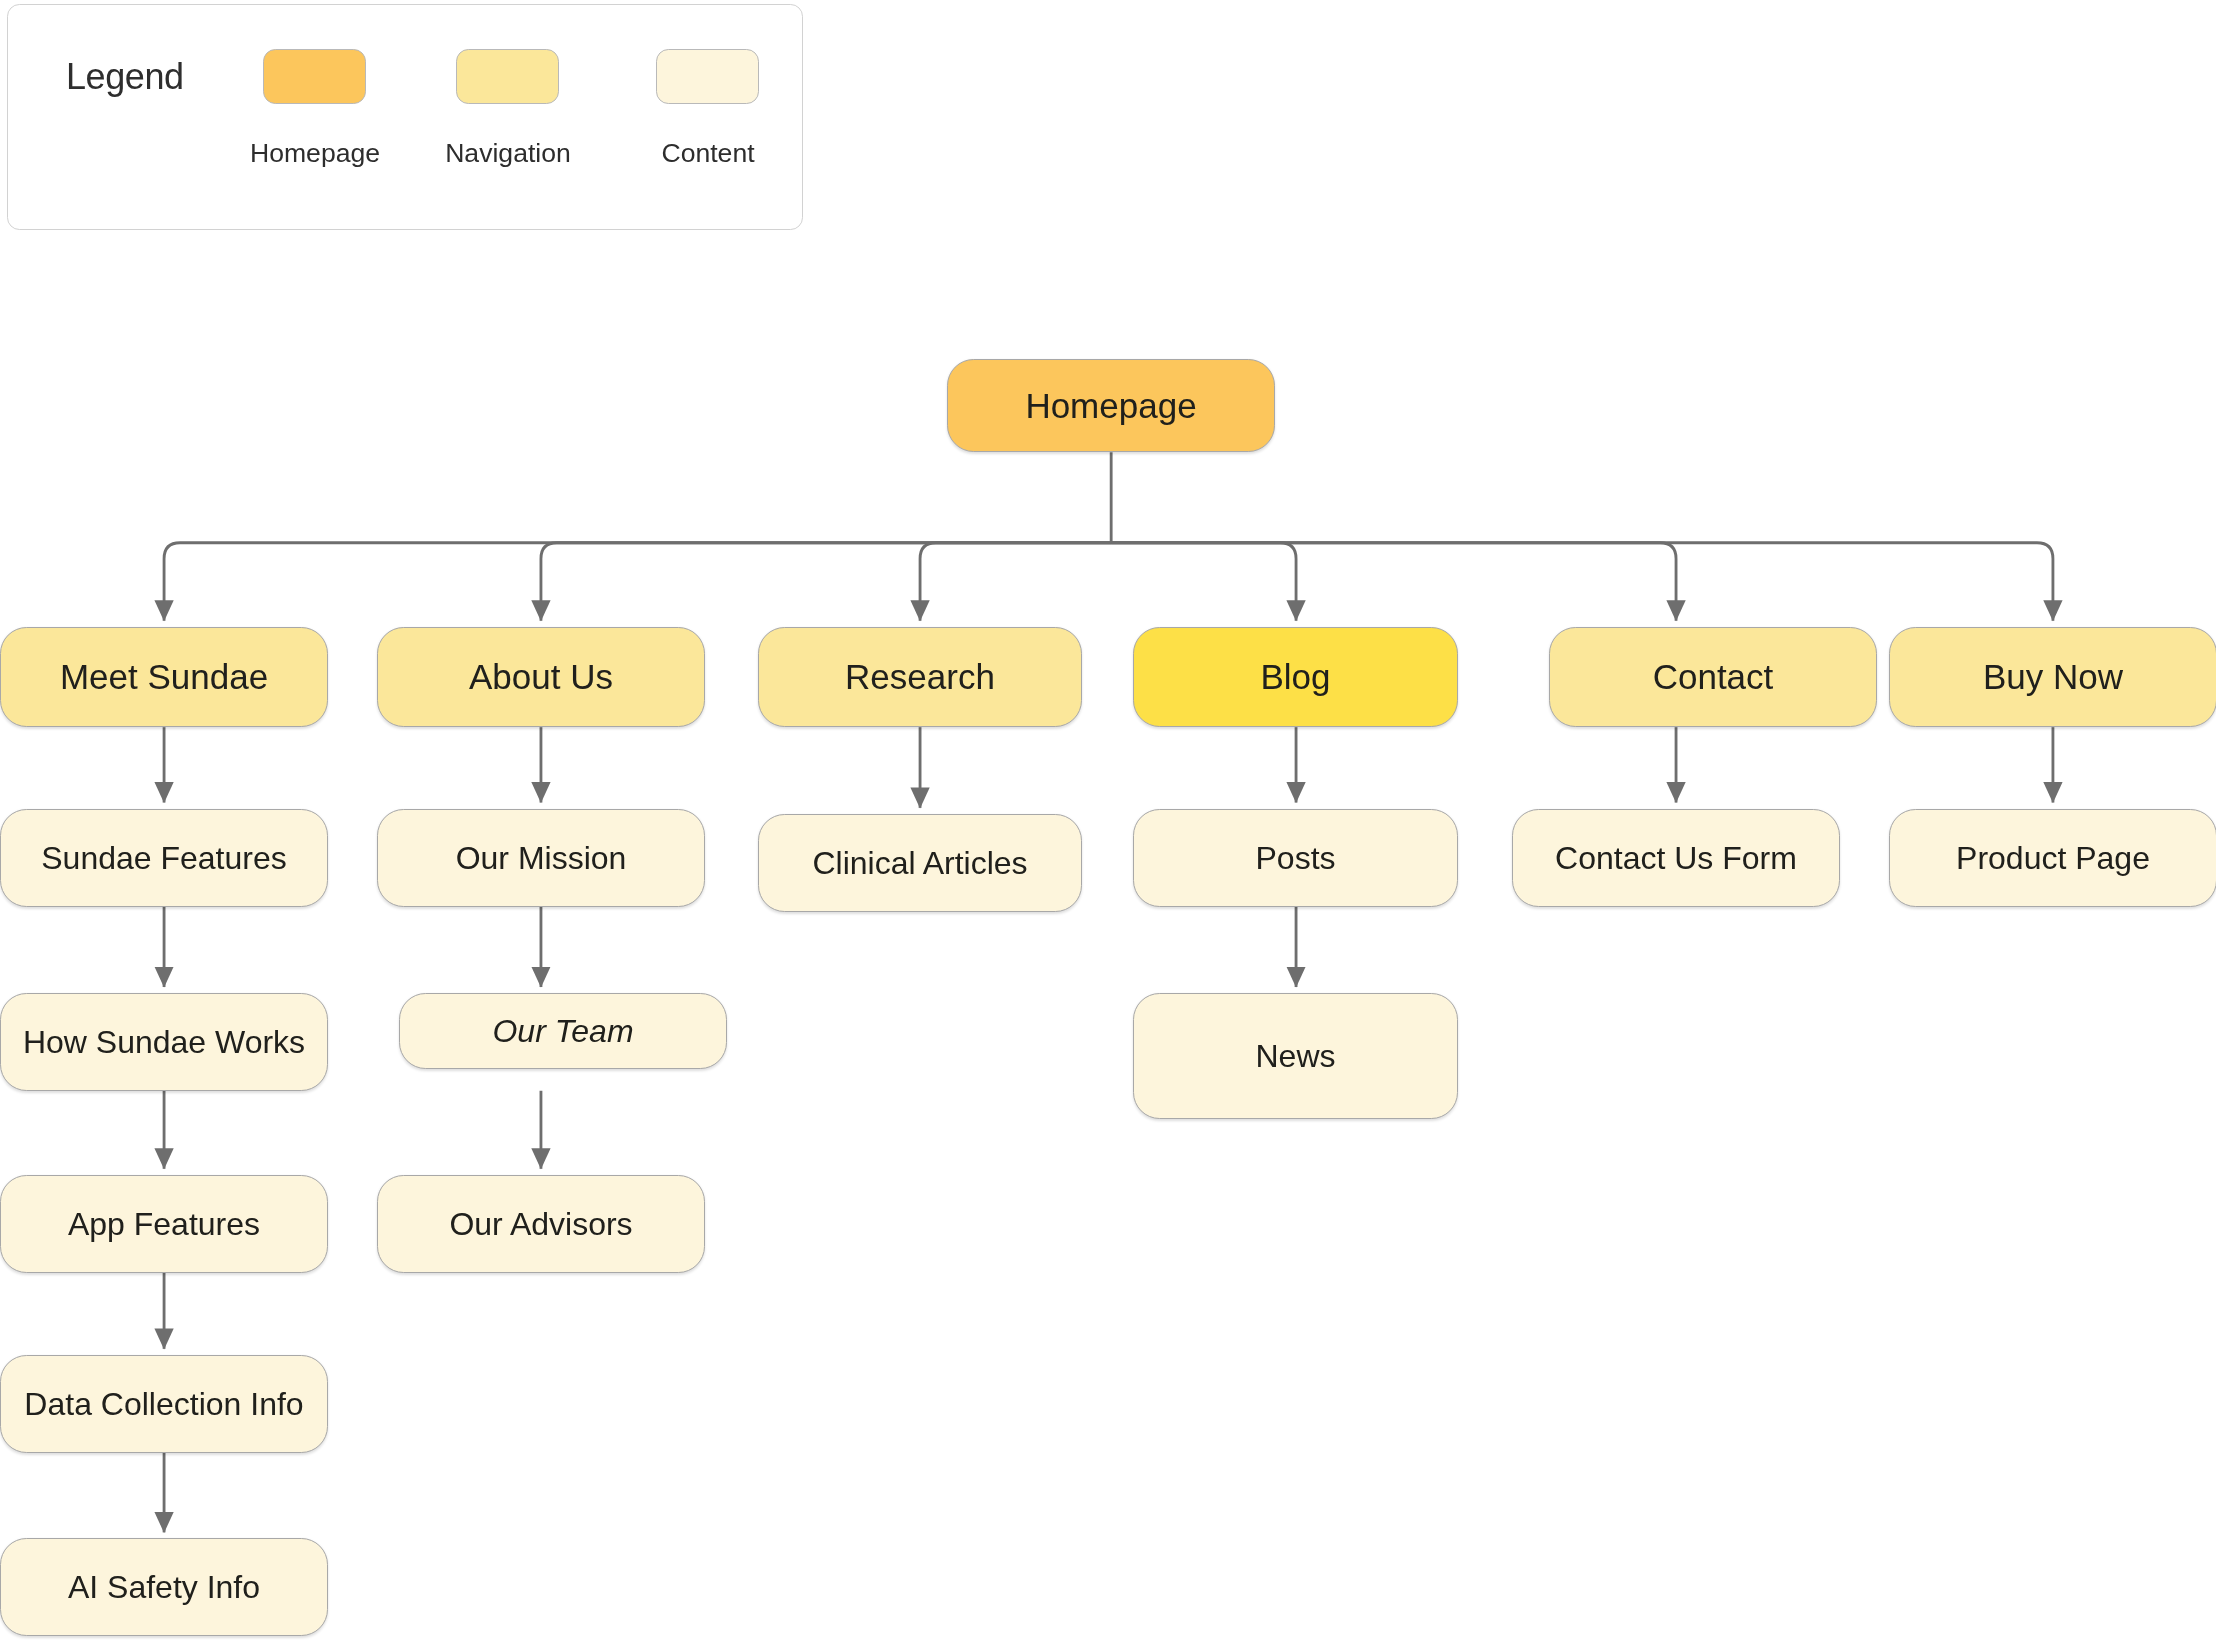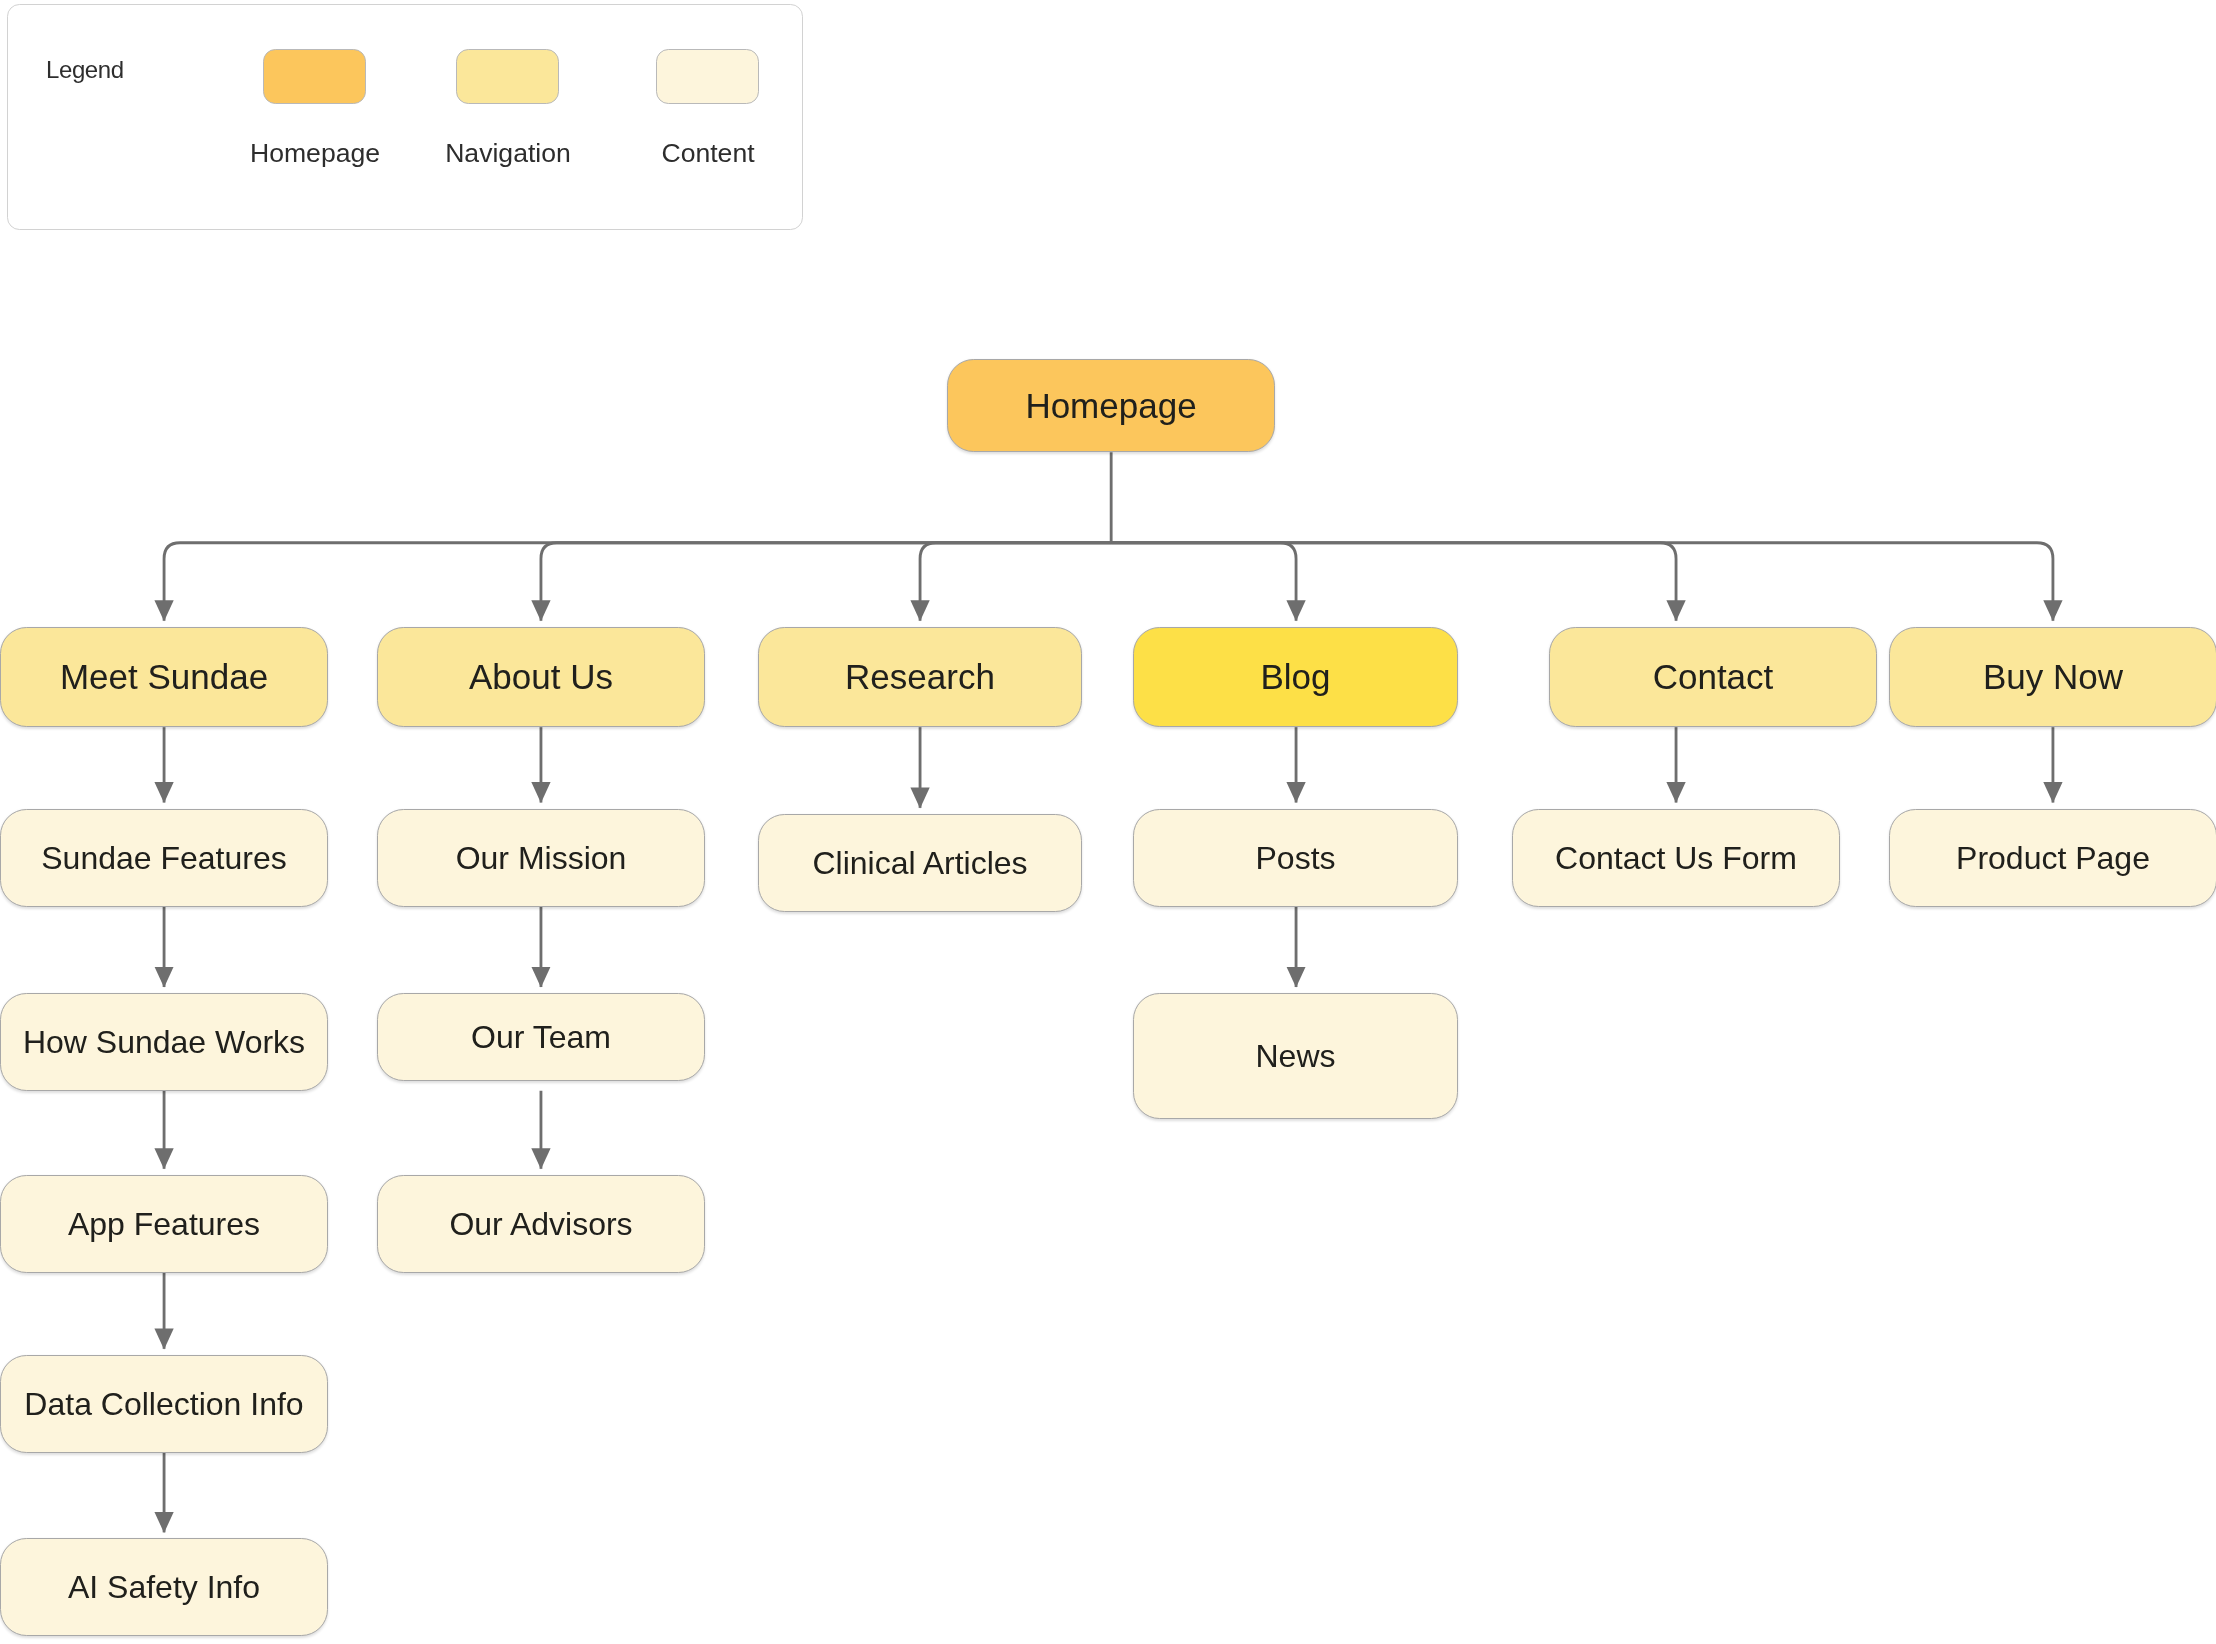--- a/index.html
+++ b/index.html
@@ -6,22 +6,22 @@
   body{width:2217px;height:1645px;position:relative;overflow:hidden;
        font-family:"Liberation Sans","DejaVu Sans",sans-serif;}
 
   
   #legend-panel{
     position:absolute;left:7px;top:4.4px;width:796px;height:226px;
     background:#ffffff;border:1.8px solid #d2d2d2;border-radius:12.4px;
     box-sizing:border-box;
   }
   #legend-title{
-    position:absolute;left:38px;top:51px;
-    font-size:24px;color:#2e2e2e;font-weight:400;letter-spacing:-0.4px;
+    position:absolute;left:58px;top:51px;
+    font-size:36px;color:#2e2e2e;font-weight:400;letter-spacing:-0.4px;
   }
   .legend-entry{position:absolute;top:44px;}
   .legend-swatch{
     width:103px;height:55px;border-radius:12.4px;border:1.4px solid #b9b9b9;
     box-sizing:border-box;
   }
   .legend-label{
     position:absolute;top:89px;width:160px;left:-28px;text-align:center;
     font-size:26.6px;color:#2d2d2d;white-space:nowrap;
   }
@@ -130,21 +130,21 @@
     </div>
     <div class="node content" style="left: 0px; top: 1355px; width: 328px; height: 98px; background: rgb(253, 245, 220); border-color: rgb(168, 168, 168); color: rgb(32, 32, 28);">
       <span>Data Collection Info</span>
     </div>
     <div class="node content" style="left: 0px; top: 1538px; width: 328px; height: 98px; background: rgb(253, 245, 220); border-color: rgb(168, 168, 168); color: rgb(32, 32, 28);">
       <span>AI Safety Info</span>
     </div>
     <div class="node content" style="left: 377px; top: 809px; width: 328px; height: 98px; background: rgb(253, 245, 220); border-color: rgb(168, 168, 168); color: rgb(32, 32, 28);">
       <span>Our Mission</span>
     </div>
-    <div class="node content" style="left: 377px; top: 993px; width: 328px; height: 88px; background: rgb(253, 245, 220); border-color: rgb(168, 168, 168); color: rgb(32, 32, 28);">
+    <div class="node content" style="left: 399px; top: 993px; width: 328px; height: 76px; background: rgb(253, 245, 220); border-color: rgb(168, 168, 168); color: rgb(32, 32, 28); font-style: italic;">
       <span>Our Team</span>
     </div>
     <div class="node content" style="left: 377px; top: 1175px; width: 328px; height: 98px; background: rgb(253, 245, 220); border-color: rgb(168, 168, 168); color: rgb(32, 32, 28);">
       <span>Our Advisors</span>
     </div>
     <div class="node content" style="left: 758px; top: 814px; width: 324px; height: 98px; background: rgb(253, 245, 220); border-color: rgb(168, 168, 168); color: rgb(32, 32, 28);">
       <span>Clinical Articles</span>
     </div>
     <div class="node content" style="left: 1133px; top: 809px; width: 325px; height: 98px; background: rgb(253, 245, 220); border-color: rgb(168, 168, 168); color: rgb(32, 32, 28);">
       <span>Posts</span>

